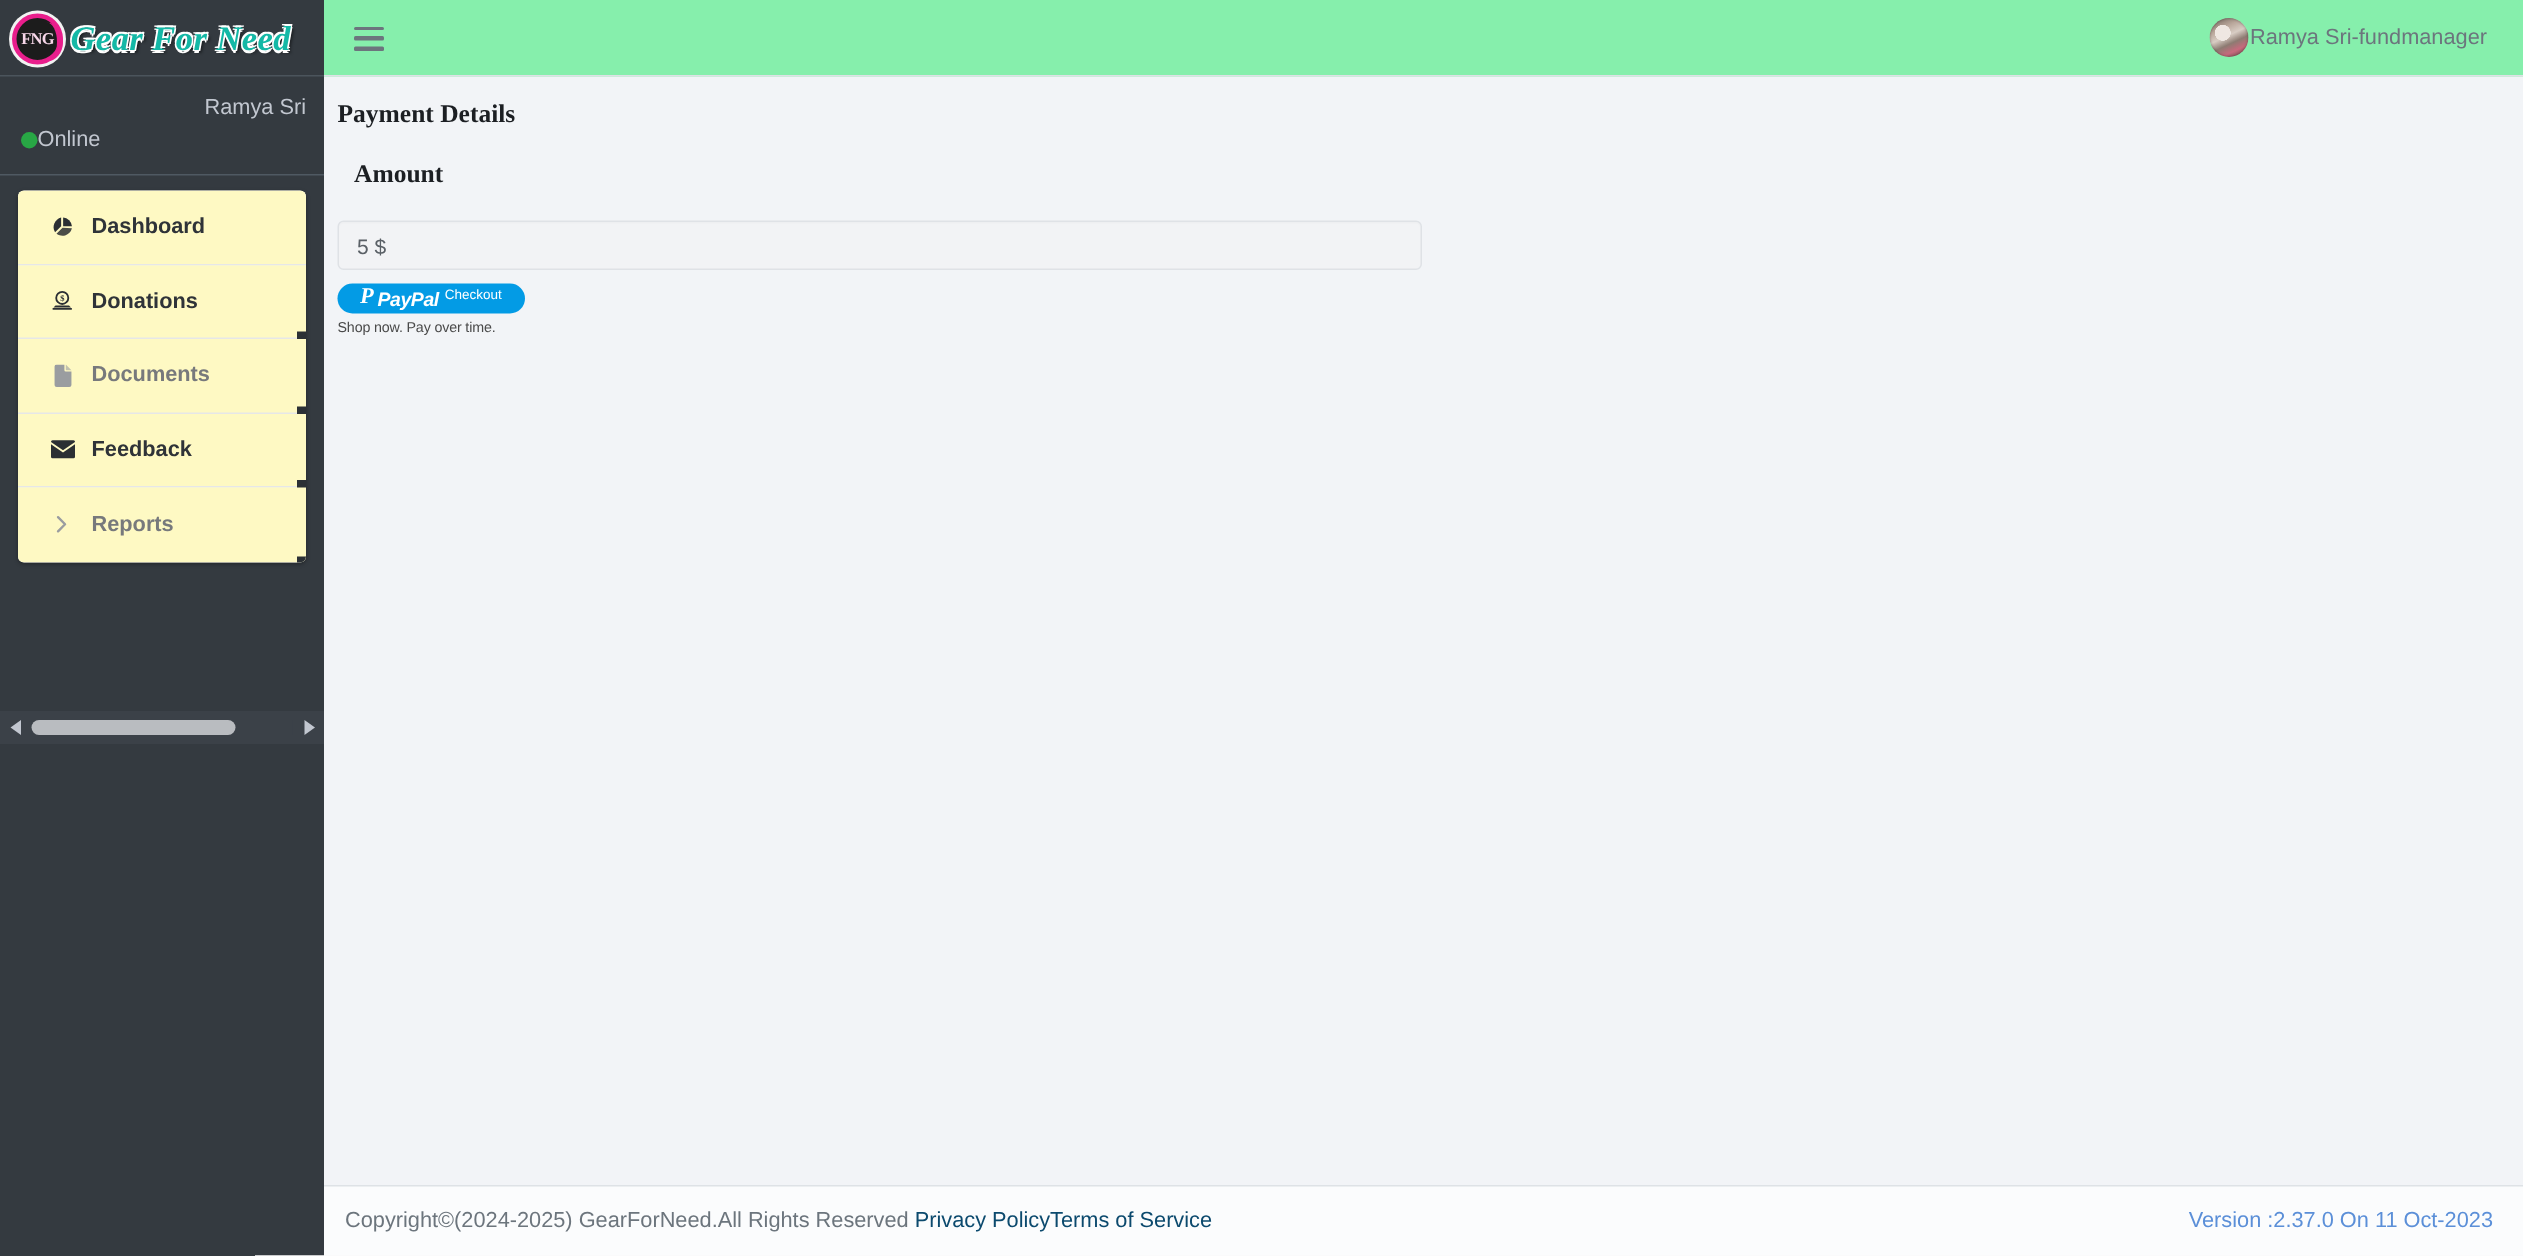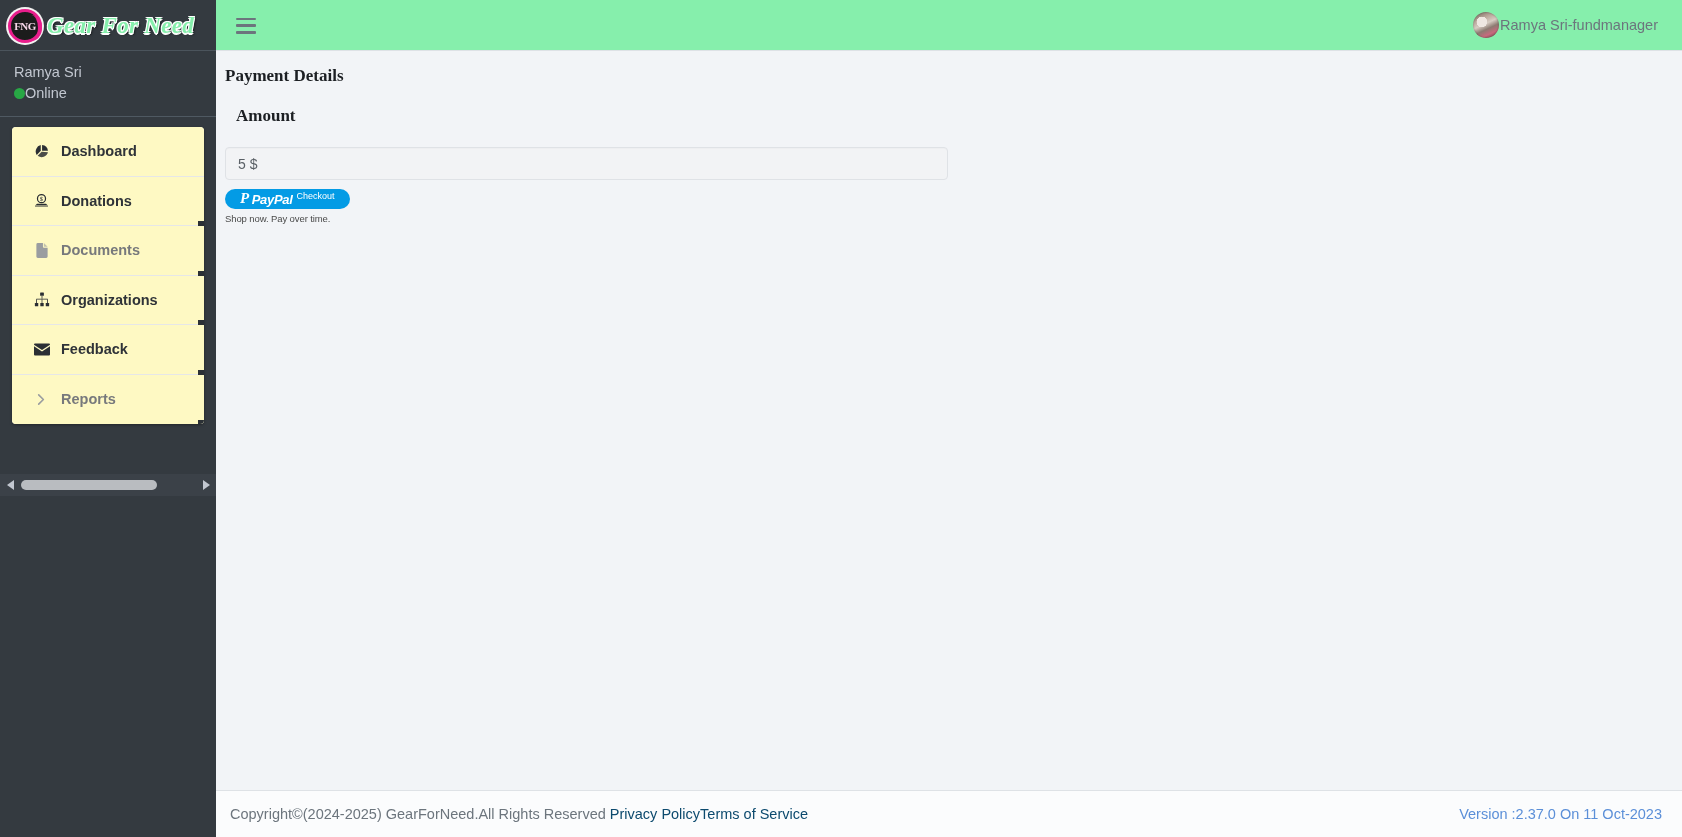--- a/index.html
+++ b/index.html
@@ -69,32 +69,33 @@
     height: 26px;
     border-right: 4px solid #e91e8c;
     border-radius: 0 60% 60% 0 / 0 50% 50% 0;
     pointer-events: none;
   }
   .brand-text {
     font-family: "Liberation Serif", serif;
     font-weight: bold;
     font-style: italic;
     font-size: 23px;
-    color: #86efac;
+    color: #14b8a6;
     letter-spacing: 0.3px;
     text-shadow:
       -1px -1px 0 #ffffff, 1px -1px 0 #ffffff,
       -1px 1px 0 #ffffff, 1px 1px 0 #ffffff,
       0 2px 0 #ffffff, 2px 2px 2px rgba(0,0,0,0.45);
     white-space: nowrap;
   }
 
   .user-panel {
     padding: 12px 12px 13px 14px;
     border-bottom: 1px solid #4f5962;
+    text-align: right;
   }
   .user-name {
     color: #c2c7d0;
     font-size: 14.5px;
     line-height: 19px;
     margin-bottom: 2px;
   }
   .user-status {
     display: flex;
     align-items: center;
@@ -438,35 +439,20 @@
           <span class="nav-icon">
             <svg width="14" height="15" viewBox="0 0 12 16" fill="currentColor">
               <path d="M7 0H1.5A1.5 1.5 0 0 0 0 1.5v13A1.5 1.5 0 0 0 1.5 16h9a1.5 1.5 0 0 0 1.5-1.5V5H8a1 1 0 0 1-1-1V0z"></path>
               <path d="M8 0v3.6c0 .2.2.4.4.4H12L8 0z" opacity=".6"></path>
             </svg>
           </span>
           <span class="nav-label">Documents</span>
           <span class="tick"></span>
         </div>
 
-        <div class="nav-item">
-          <span class="nav-icon">
-            <svg width="16" height="15" viewBox="0 0 16 16" fill="currentColor">
-              <rect x="6" y="0.6" width="4" height="3.4" rx=".4"></rect>
-              <rect x="0.4" y="11.8" width="3.6" height="3.4" rx=".4"></rect>
-              <rect x="6.2" y="11.8" width="3.6" height="3.4" rx=".4"></rect>
-              <rect x="12" y="11.8" width="3.6" height="3.4" rx=".4"></rect>
-              <path d="M7.6 4.2h.8v3h-.8z"></path>
-              <path d="M2 7.2h12v.9H2z"></path>
-              <path d="M1.8 7.8h.9v4h-.9zM7.6 7.8h.8v4h-.8zM13.3 7.8h.9v4h-.9z"></path>
-            </svg>
-          </span>
-          <span class="nav-label">Organizations</span>
-          <span class="tick"></span>
-        </div>
 
         <div class="nav-item">
           <span class="nav-icon">
             <svg width="16" height="13" viewBox="0 0 16 12" fill="currentColor">
               <path d="M0 1.2 8 6.6l8-5.4V1a1 1 0 0 0-1-1H1a1 1 0 0 0-1 1v.2z"></path>
               <path d="M0 2.7V11a1 1 0 0 0 1 1h14a1 1 0 0 0 1-1V2.7L8 8.1 0 2.7z"></path>
             </svg>
           </span>
           <span class="nav-label">Feedback</span>
           <span class="tick"></span>

